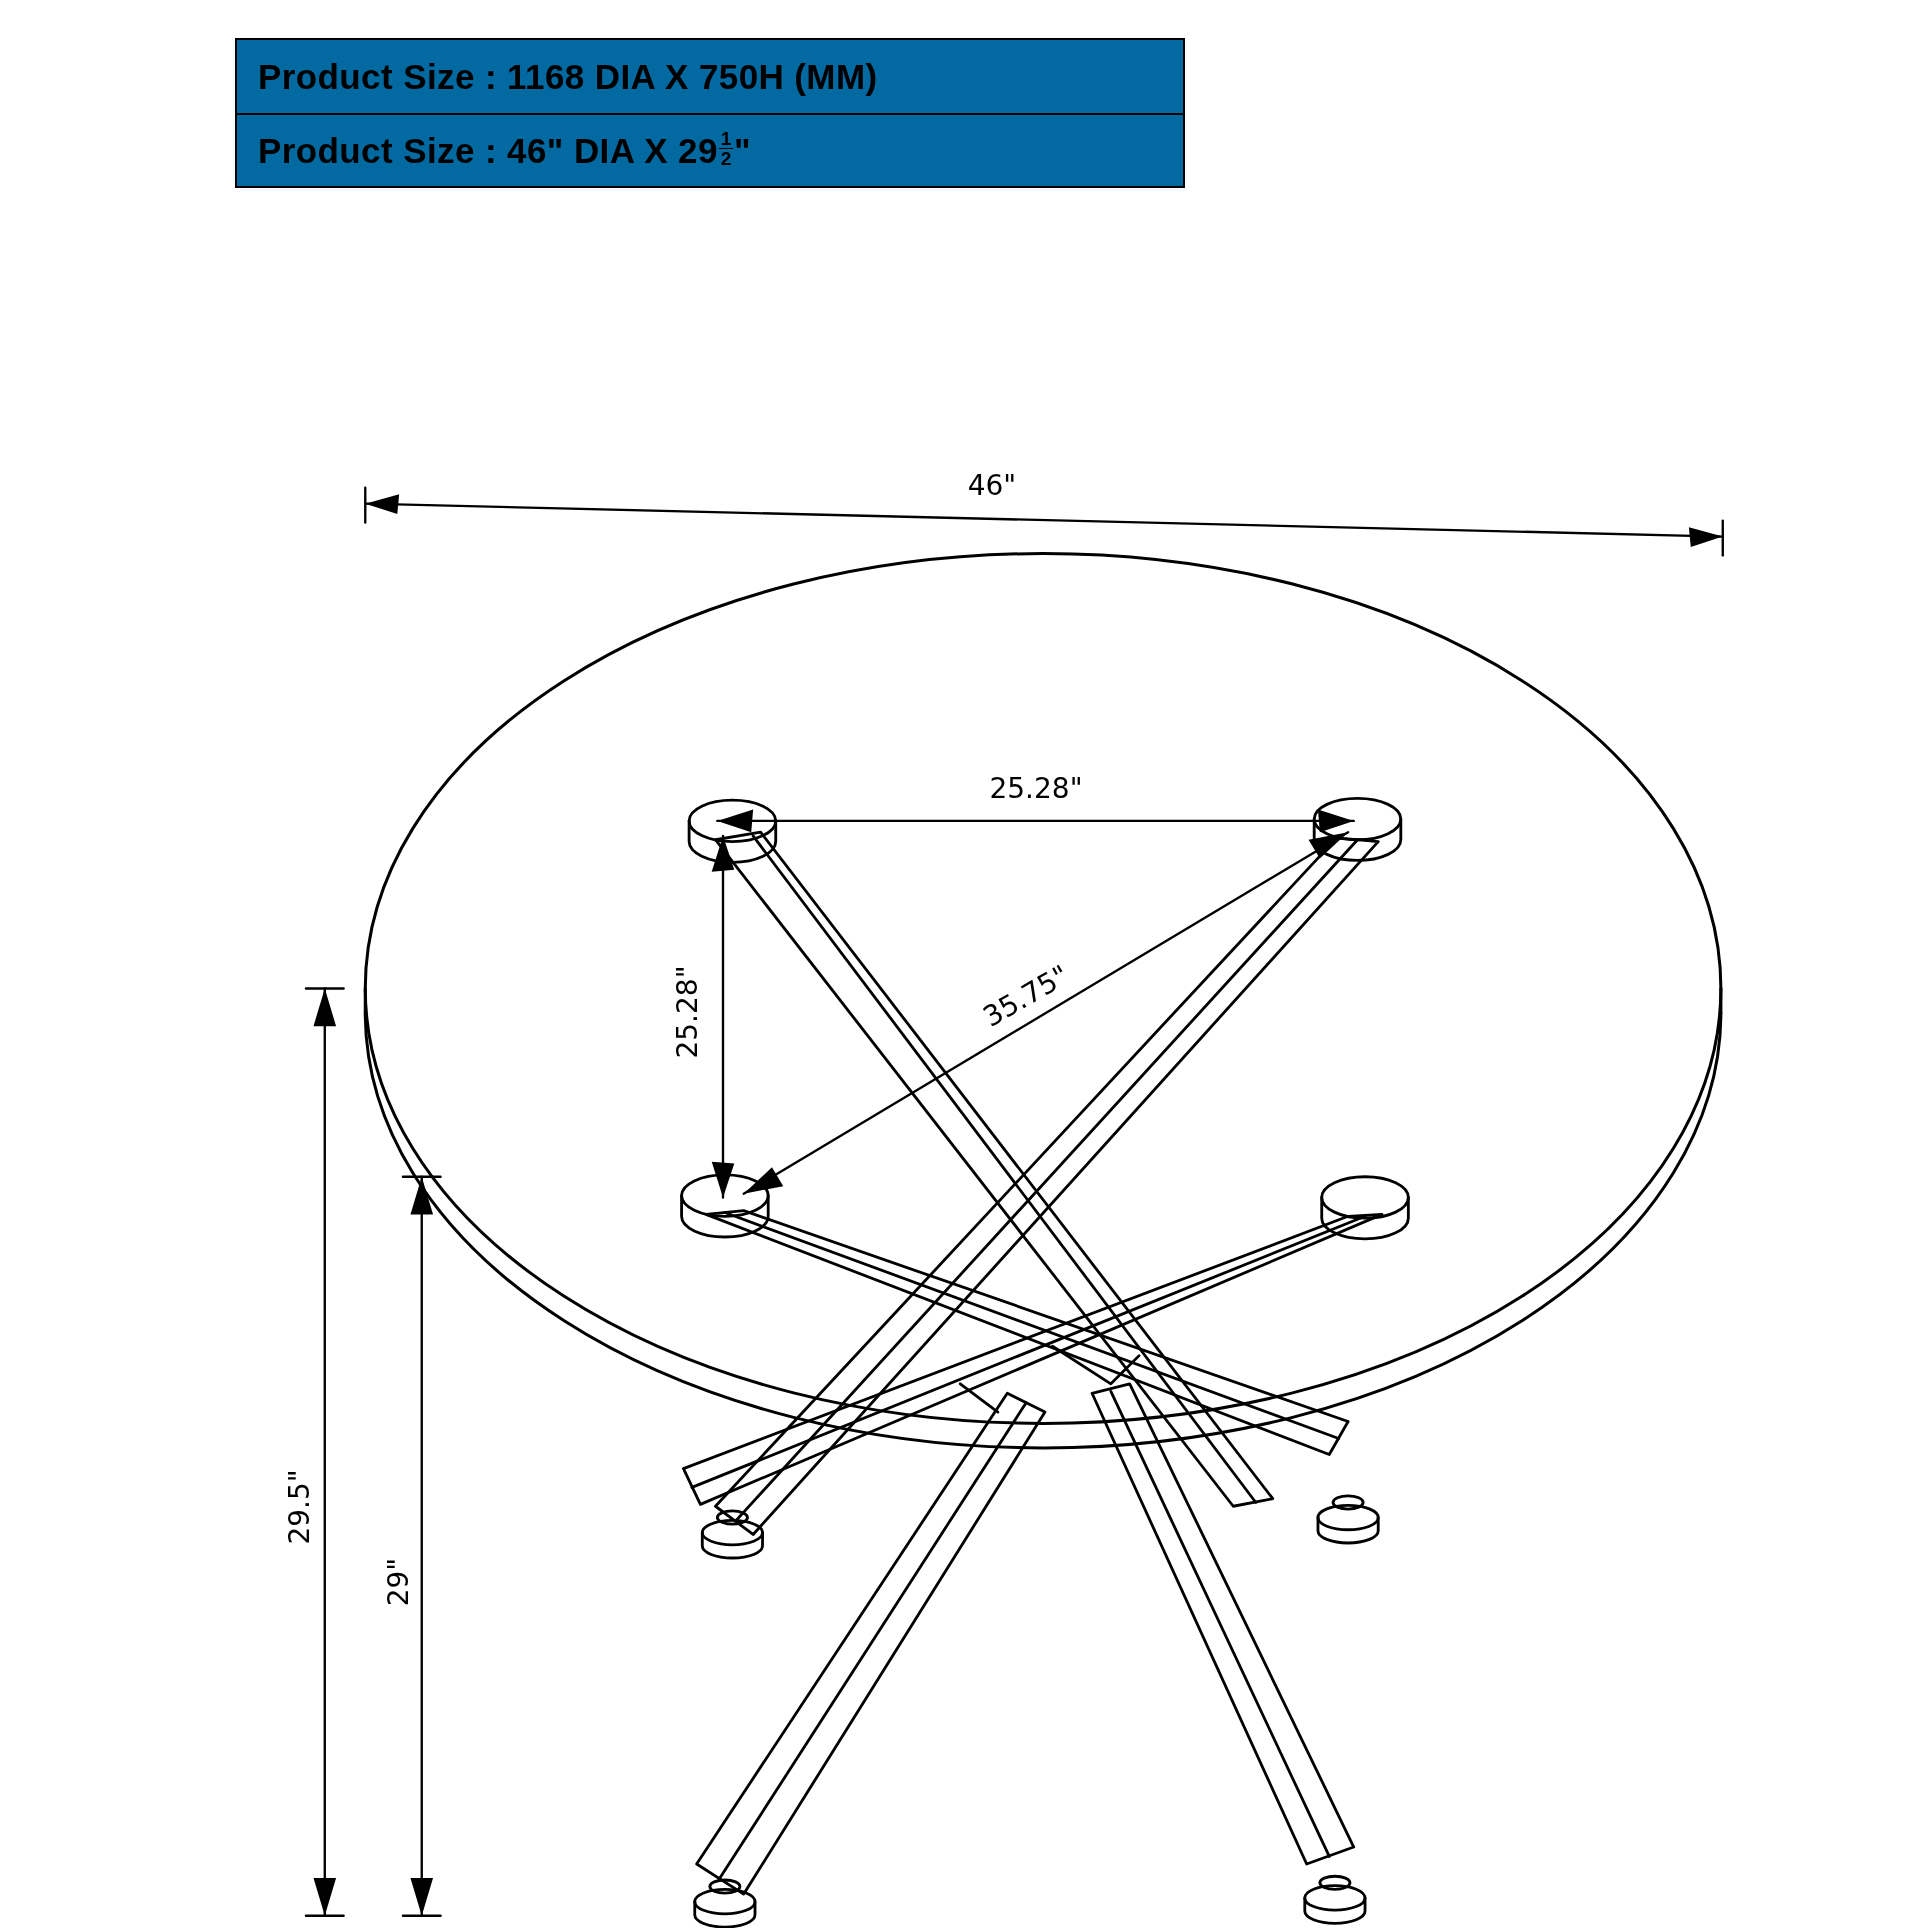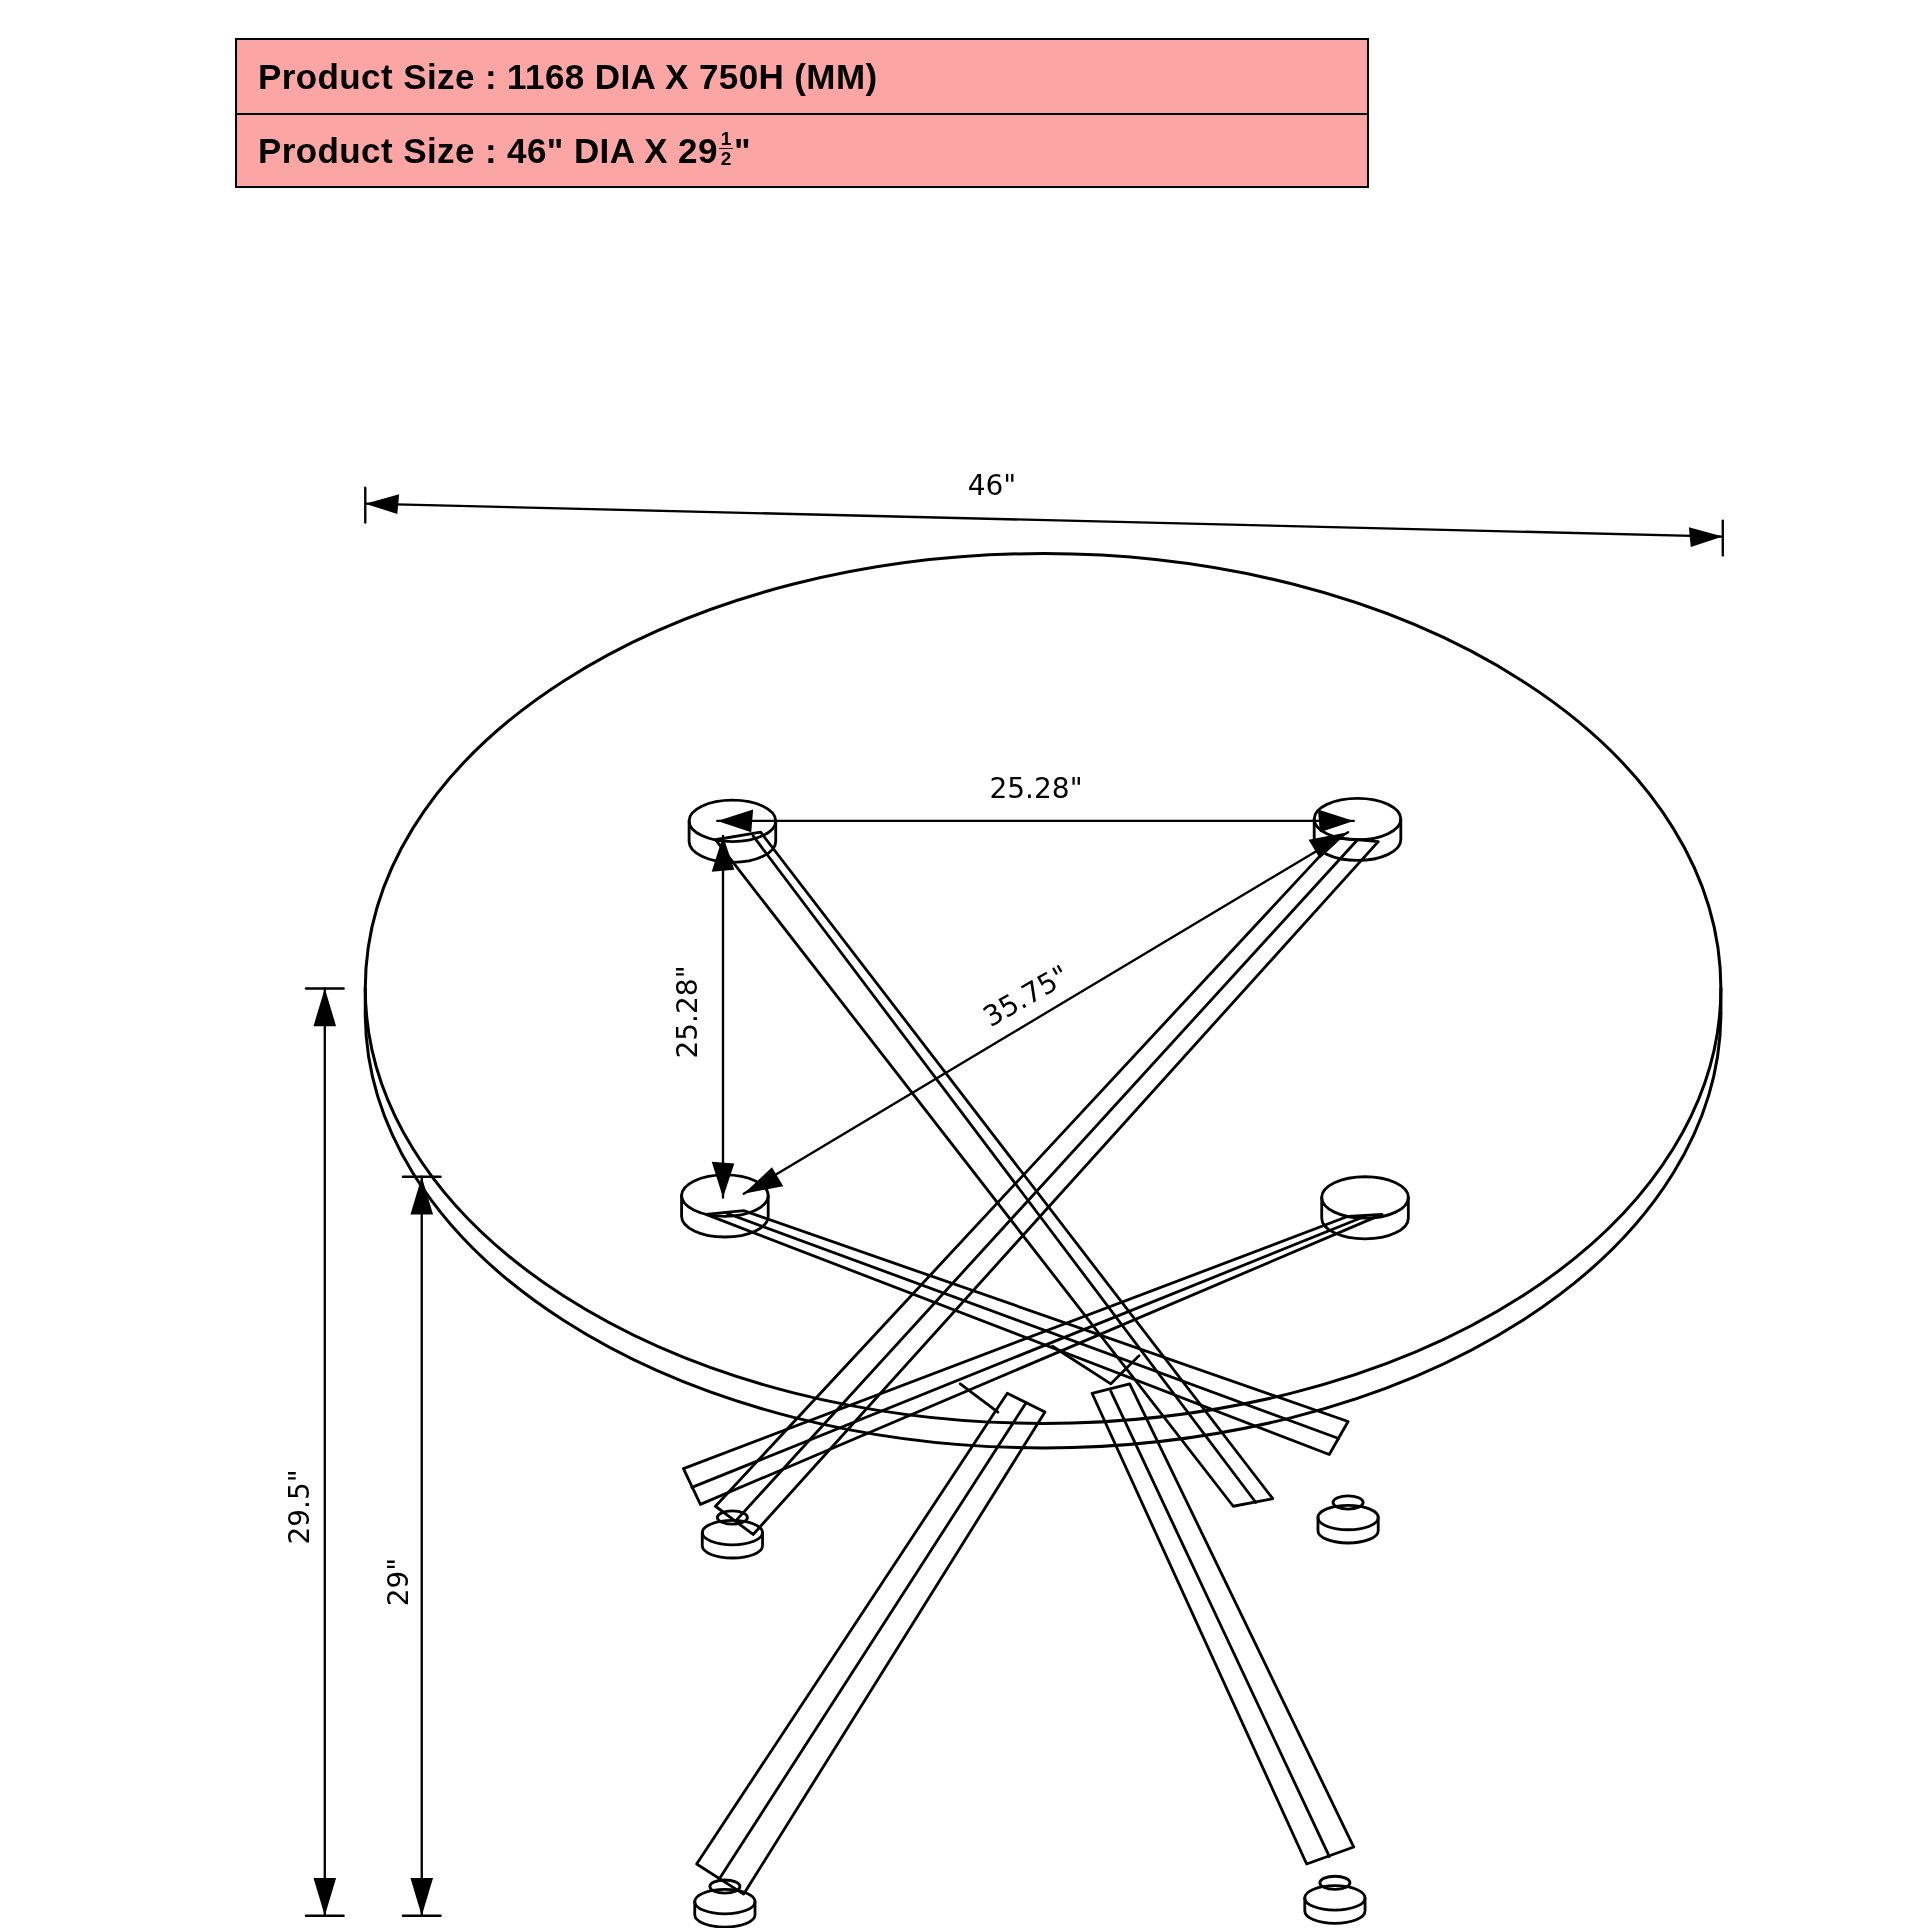--- a/index.html
+++ b/index.html
@@ -19,24 +19,24 @@
     position: absolute;
     left: 0; top: 0;
     width: 1928px;
     height: 1928px;
   }
   
   .spec-table {
     position: absolute;
     left: 235px;
     top: 38px;
-    width: 1134px;
+    width: 950px;
     border: 2.8px solid #000;
     box-sizing: border-box;
-    background: #fca5a5;
+    background: #0369a1;
   }
   .spec-row {
     height: 73px;
     display: flex;
     align-items: center;
     box-sizing: border-box;
     padding-left: 21px;
   }
   .spec-row + .spec-row {
     border-top: 2.8px solid #000;

